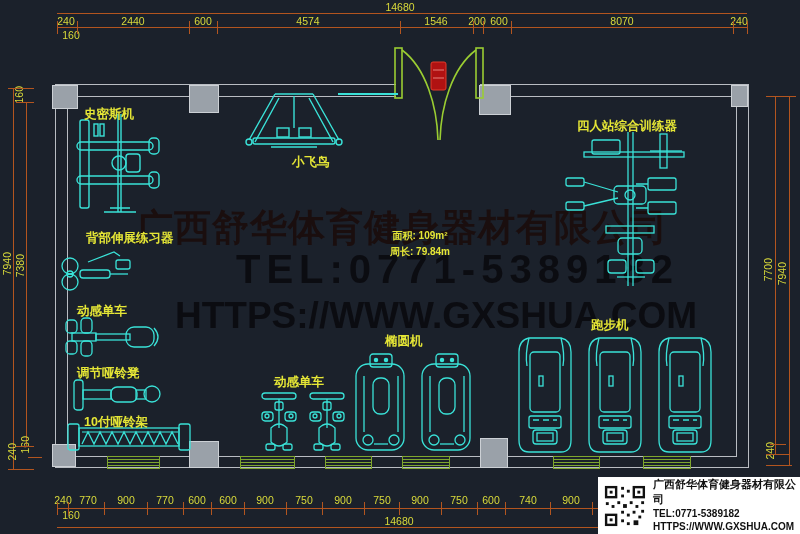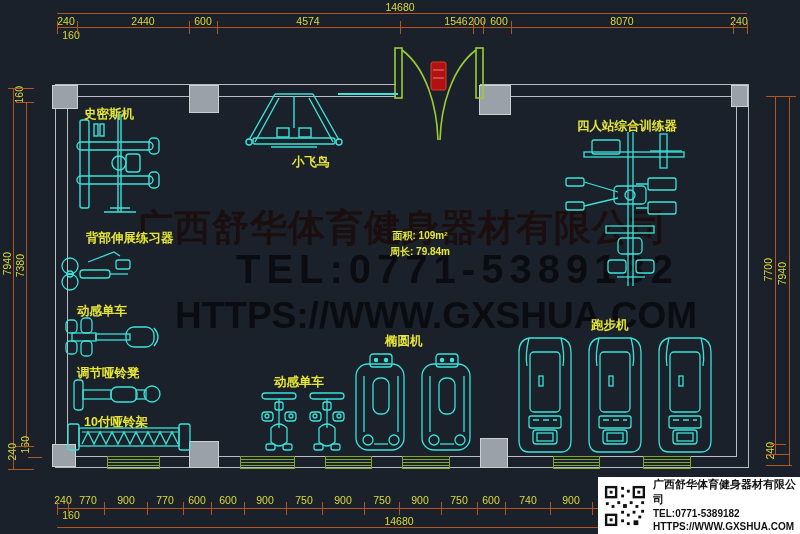--- a/index.html
+++ b/index.html
@@ -323,24 +323,24 @@
   <div class="dl" style="left:57px;top:27px;width:690px;height:1px;"></div>
   <div class="dl" style="left:57px;top:508px;width:690px;height:1px;"></div>
   <div class="dl" style="left:57px;top:527px;width:690px;height:1px;"></div>
   <div class="dl" style="left:13px;top:88px;width:1px;height:382px;"></div>
   <div class="dl" style="left:26px;top:102px;width:1px;height:345px;"></div>
   <div class="dl" style="left:775px;top:96px;width:1px;height:358px;"></div>
   <div class="dl" style="left:789px;top:96px;width:1px;height:369px;"></div>
 
   <span class="dlab" style="left:400px;top:1px;">14680</span>
   <span class="dlab" style="left:66px;top:15px;">240</span>
-  <span class="dlab" style="left:143px;top:15px;">2440</span>
+  <span class="dlab" style="left:133px;top:15px;">2440</span>
   <span class="dlab" style="left:203px;top:15px;">600</span>
   <span class="dlab" style="left:308px;top:15px;">4574</span>
-  <span class="dlab" style="left:436px;top:15px;margin-left:20px;">1546</span>
+  <span class="dlab" style="left:436px;top:15px;">1546</span>
   <span class="dlab" style="left:477px;top:15px;">200</span>
   <span class="dlab" style="left:499px;top:15px;">600</span>
   <span class="dlab" style="left:622px;top:15px;">8070</span>
   <span class="dlab" style="left:739px;top:15px;">240</span>
   <span class="dlab" style="left:71px;top:29px;">160</span>
 
   <span class="dlab" style="left:63px;top:494px;">240</span>
   <span class="dlab" style="left:88px;top:494px;">770</span>
   <span class="dlab" style="left:126px;top:494px;">900</span>
   <span class="dlab" style="left:165px;top:494px;">770</span>

